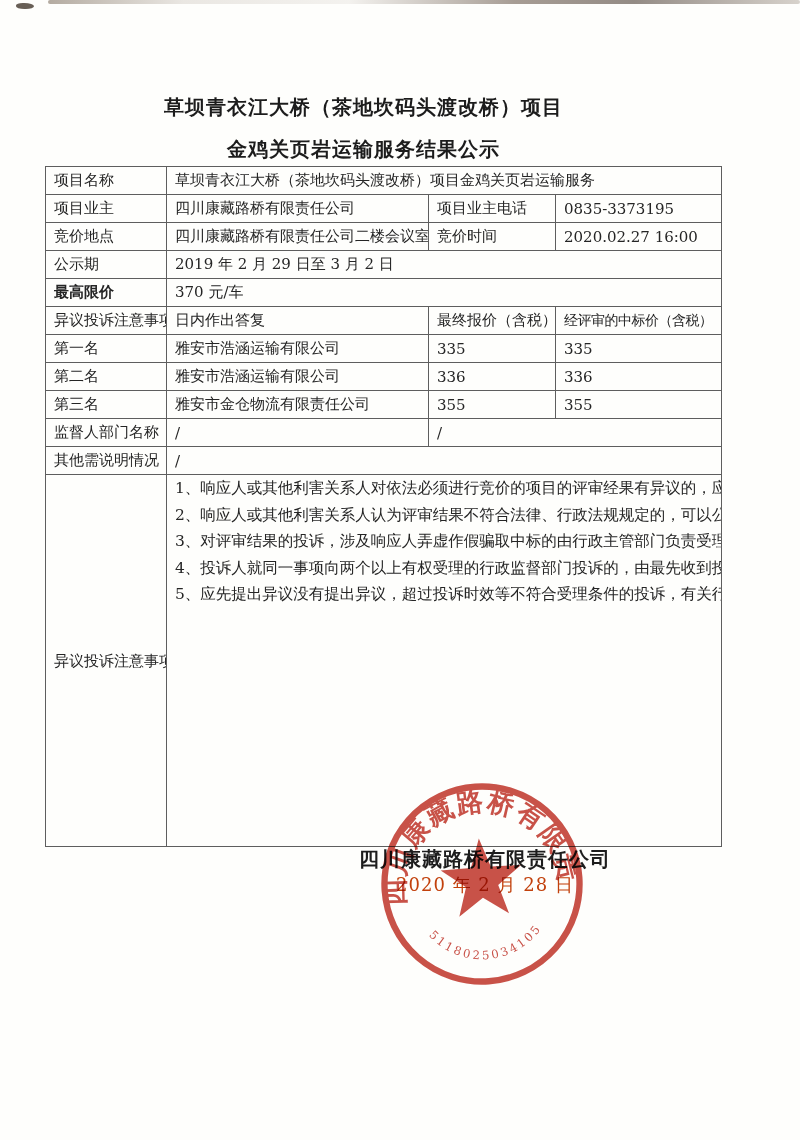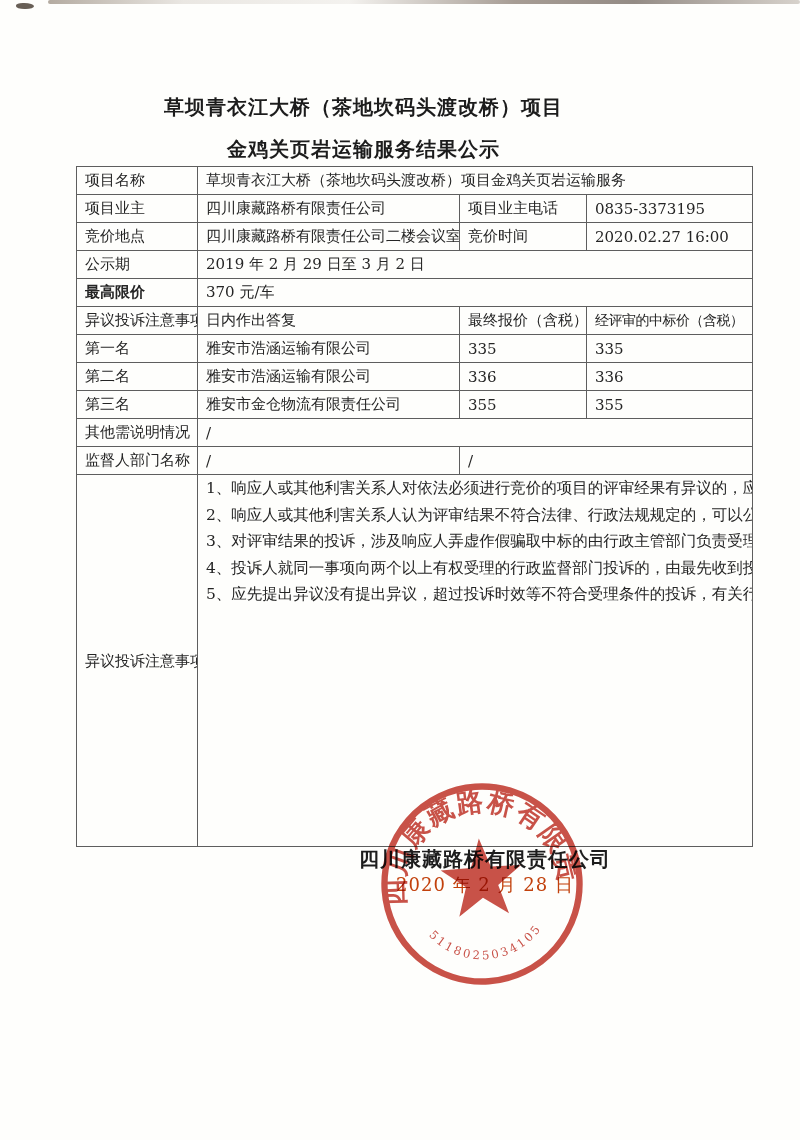--- a/index.html
+++ b/index.html
@@ -18,21 +18,21 @@
     position:absolute;left:16px;top:3px;width:18px;height:6px;
     background:#4d4338;border-radius:40% 60% 50% 50%;opacity:.85;
   }
   .doc-title{
     position:absolute;width:727px;text-align:center;
     font-size:20px;font-weight:bold;letter-spacing:1px;color:#1c1c1c;
   }
   #title1{top:94px;}
   #title2{top:136px;}
   table.main{
-    position:absolute;left:76px;top:166px;width:676px;
+    position:absolute;left:45px;top:166px;width:676px;
     border-collapse:collapse;table-layout:fixed;
     font-size:15px;color:#252525;
   }
   table.main td{
     border:1px solid #5e5e5e;
     padding:0 6px 0 8px;
     overflow:hidden;white-space:nowrap;
   }
   col.c1{width:121px;}col.c2{width:262px;}col.c3{width:127px;}col.c4{width:166px;}
   .r{height:28px;}
@@ -129,28 +129,28 @@
   </tr>
 
   <tr class="r">
     <td>第三名</td>
     <td>雅安市金仓物流有限责任公司</td>
     <td class="center">355</td>
     <td class="center">355</td>
   </tr>
 
   <tr class="r">
-    <td>其他需说明情况</td>
-    <td colspan="3">/</td>
+    <td>监督人部门名称</td>
+    <td>/</td>
+    <td colspan="2">/</td>
   </tr>
 
   <tr class="r">
-    <td>监督人部门名称</td>
-    <td>/</td>
-    <td colspan="2">/</td>
+    <td>其他需说明情况</td>
+    <td colspan="3">/</td>
   </tr>
 
   <tr style="height:372px;">
     <td class="objection-label">异议投诉注意事项</td>
     <td colspan="3" class="objection-body">
       <p>1、响应人或其他利害关系人对依法必须进行竞价的项目的评审经果有异议的，应当在中标候选人公示期间提出。采购人应当自收到异议之日起 3 日内作出答复；作出答复前，应当暂停采购活动。</p>
       <p>2、响应人或其他利害关系人认为评审结果不符合法律、行政法规规定的，可以公示期向有关行政监督部门进行投诉。投诉前应当先向谈判人提出异议，异议答复期间不计算在前款规定的期限内。投诉书应当符合《建设工程项目招标投标活动投诉处理办法》规定。</p>
       <p>3、对评审结果的投诉，涉及响应人弄虚作假骗取中标的由行政主管部门负责受理。涉及评审错误或评审无效的由项目审批部门负责受理。</p>
       <p>4、投诉人就同一事项向两个以上有权受理的行政监督部门投诉的，由最先收到投诉的行政监督部门负责处理。</p>
       <p>5、应先提出异议没有提出异议，超过投诉时效等不符合受理条件的投诉，有关行政监督部门不予受理；投诉人故意捏造事实、伪造证明材料或以非法手段取得证明材料进行投诉，给他人造成损失的，依法承担赔偿责任。</p>

